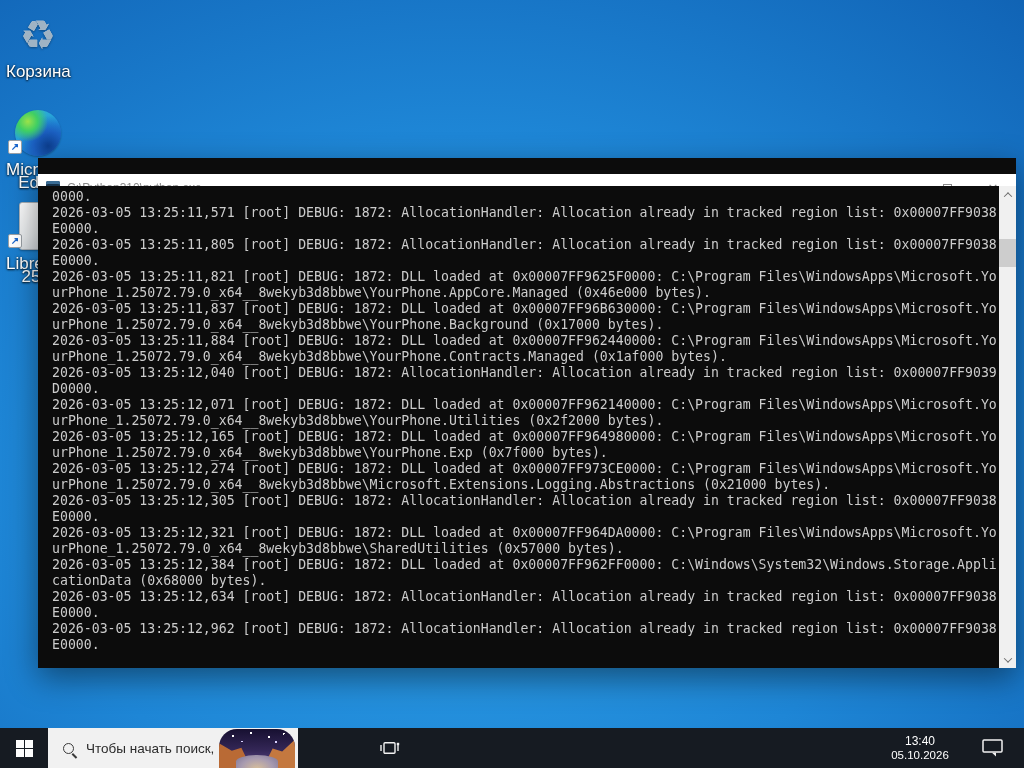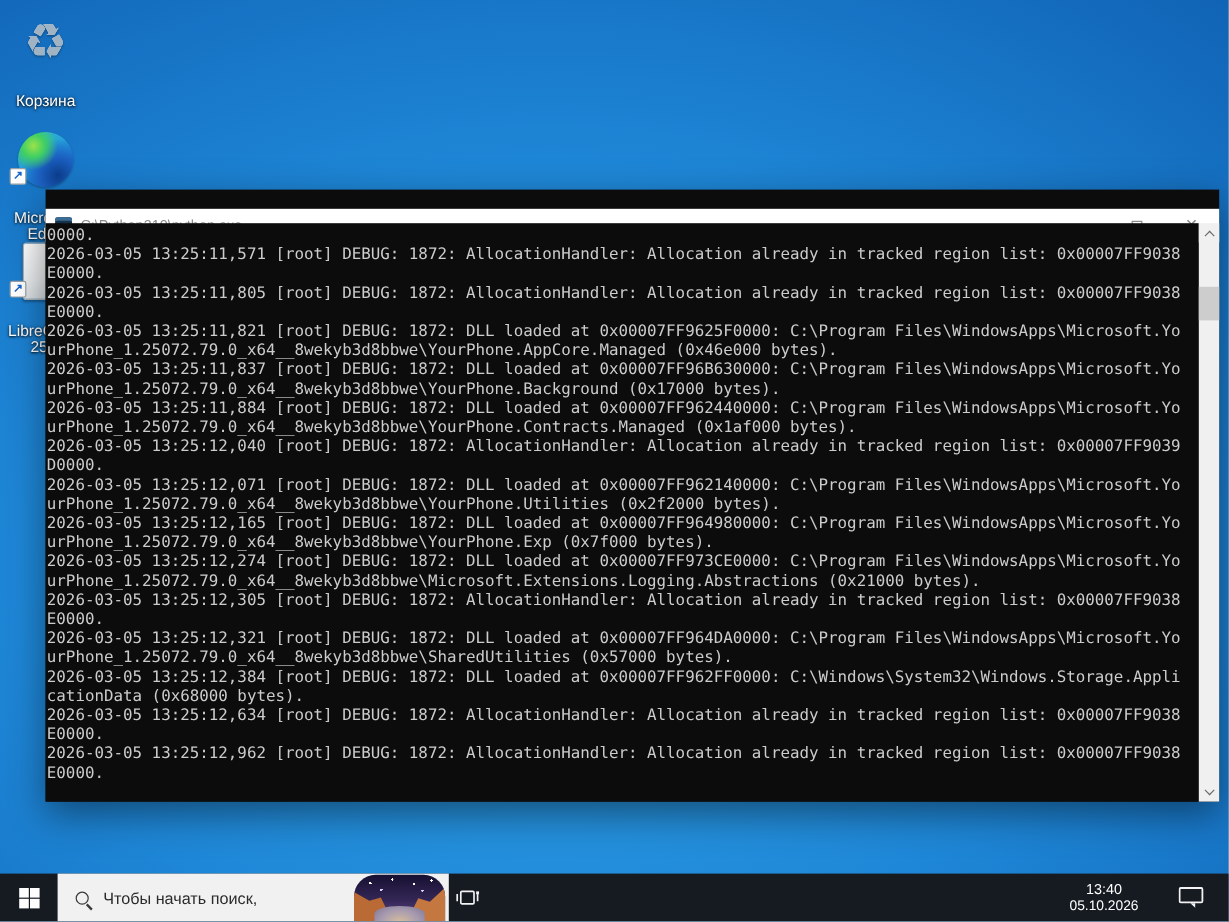--- a/index.html
+++ b/index.html
@@ -7,21 +7,21 @@
 
   .desktop {
     position:relative; width:1024px; height:768px; overflow:hidden;
     background: radial-gradient(ellipse 1000px 760px at 45% 62%, #2fa2e9 0%, #1e86d6 45%, #1267b9 80%, #0c57a4 100%);
   }
 
   
   .desktop-icon { position:absolute; width:64px; text-align:center; z-index:1; cursor:default; }
   .desktop-icon .art { height:50px; display:flex; align-items:flex-end; justify-content:center; position:relative; }
   .desktop-icon .label {
-    margin-top:19px; color:#fff; font-size:13px; line-height:13px;
+    margin-top:7px; color:#fff; font-size:17px; line-height:13px;
     text-shadow:0 1px 2px rgba(0,0,0,.85), 0 0 3px rgba(0,0,0,.5);
   }
   #icon-recycle { left:6px; top:8px; }
   #icon-edge    { left:6px; top:106px; }
   #icon-libre   { left:6px; top:200px; }
 
   .recycle-glyph { font-size:40px; line-height:46px; color:#9fb3c4;
     text-shadow:0 0 0 #9fb3c4; background:linear-gradient(#eef3f7,#c6d0d9);
     -webkit-background-clip:text; background-clip:text; -webkit-text-fill-color:transparent;
     filter:drop-shadow(0 1px 1px rgba(0,0,0,.35)); }
@@ -54,40 +54,40 @@
   .ctrl { width:46px; height:28px; display:flex; align-items:center; justify-content:center; }
   .glyph-min { width:10px; height:1px; background:#8a8a8a; }
   .glyph-max { width:9px; height:9px; border:1px solid #8a8a8a; }
   .glyph-close { font-size:13px; color:#8a8a8a; line-height:1; font-family:"DejaVu Sans", sans-serif; }
 
   .console-area { position:absolute; top:28px; left:0; right:17px; bottom:0; background:#0c0c0c; overflow:hidden; }
   .console-text {
     font-family:"DejaVu Sans Mono","Liberation Mono",monospace;
     font-size:13.2px; line-height:16px; color:#cccccc;
     width:120ch; padding:3px 0 0 1px;
-    white-space:pre-wrap; word-break:break-all;
+    white-space:pre-wrap; word-break:break-all;margin-left:13px;
   }
 
   .scrollbar { position:absolute; top:28px; right:0; bottom:0; width:17px; background:#f0f0f0;
     display:flex; flex-direction:column; align-items:center; }
   .sb-btn { width:17px; height:17px; display:flex; align-items:center; justify-content:center; flex:none; }
   .chev { width:6px; height:6px; border:solid #6d6d6d; border-width:1.6px 1.6px 0 0; }
   .chev.up   { transform:rotate(-45deg) translate(-1px,1px); }
   .chev.down { transform:rotate(135deg) translate(-1px,1px); }
   .sb-thumb { width:17px; height:28px; background:#cdcdcd; margin-top:36px; flex:none; }
   .sb-spacer { flex:1; }
 
   
   .taskbar { position:absolute; left:0; bottom:0; width:1024px; height:40px; background:#161b22; z-index:20; }
   .start-btn { position:absolute; left:0; top:0; width:48px; height:40px;
     display:flex; align-items:center; justify-content:center; }
   .win-logo { display:grid; grid-template-columns:8px 8px; grid-template-rows:8px 8px; gap:1px; }
   .win-logo span { background:#fdfdfd; }
 
-  .search-box { position:absolute; left:48px; top:0; width:326px; height:40px; background:#f1f1f1;
+  .search-box { position:absolute; left:48px; top:0; width:250px; height:40px; background:#f1f1f1;
     display:flex; align-items:center; overflow:hidden; }
   .magnifier { position:relative; margin-left:15px; width:11px; height:11px; flex:none;
     border:1.6px solid #3a3a3a; border-radius:50%; }
   .magnifier::after { content:""; position:absolute; left:9px; top:9px; width:6px; height:1.7px;
     background:#3a3a3a; transform:rotate(45deg); transform-origin:0 0; }
   .search-text { margin-left:12px; font-size:13.5px; color:#2b2b2b; white-space:nowrap; }
 
   .search-img { position:absolute; right:3px; top:1px; width:76px; height:39px;
     border-radius:18px 18px 0 0; overflow:hidden;
     background:linear-gradient(#171031 0%, #342757 55%, #4c3a74 80%, #5a4683 100%); }

